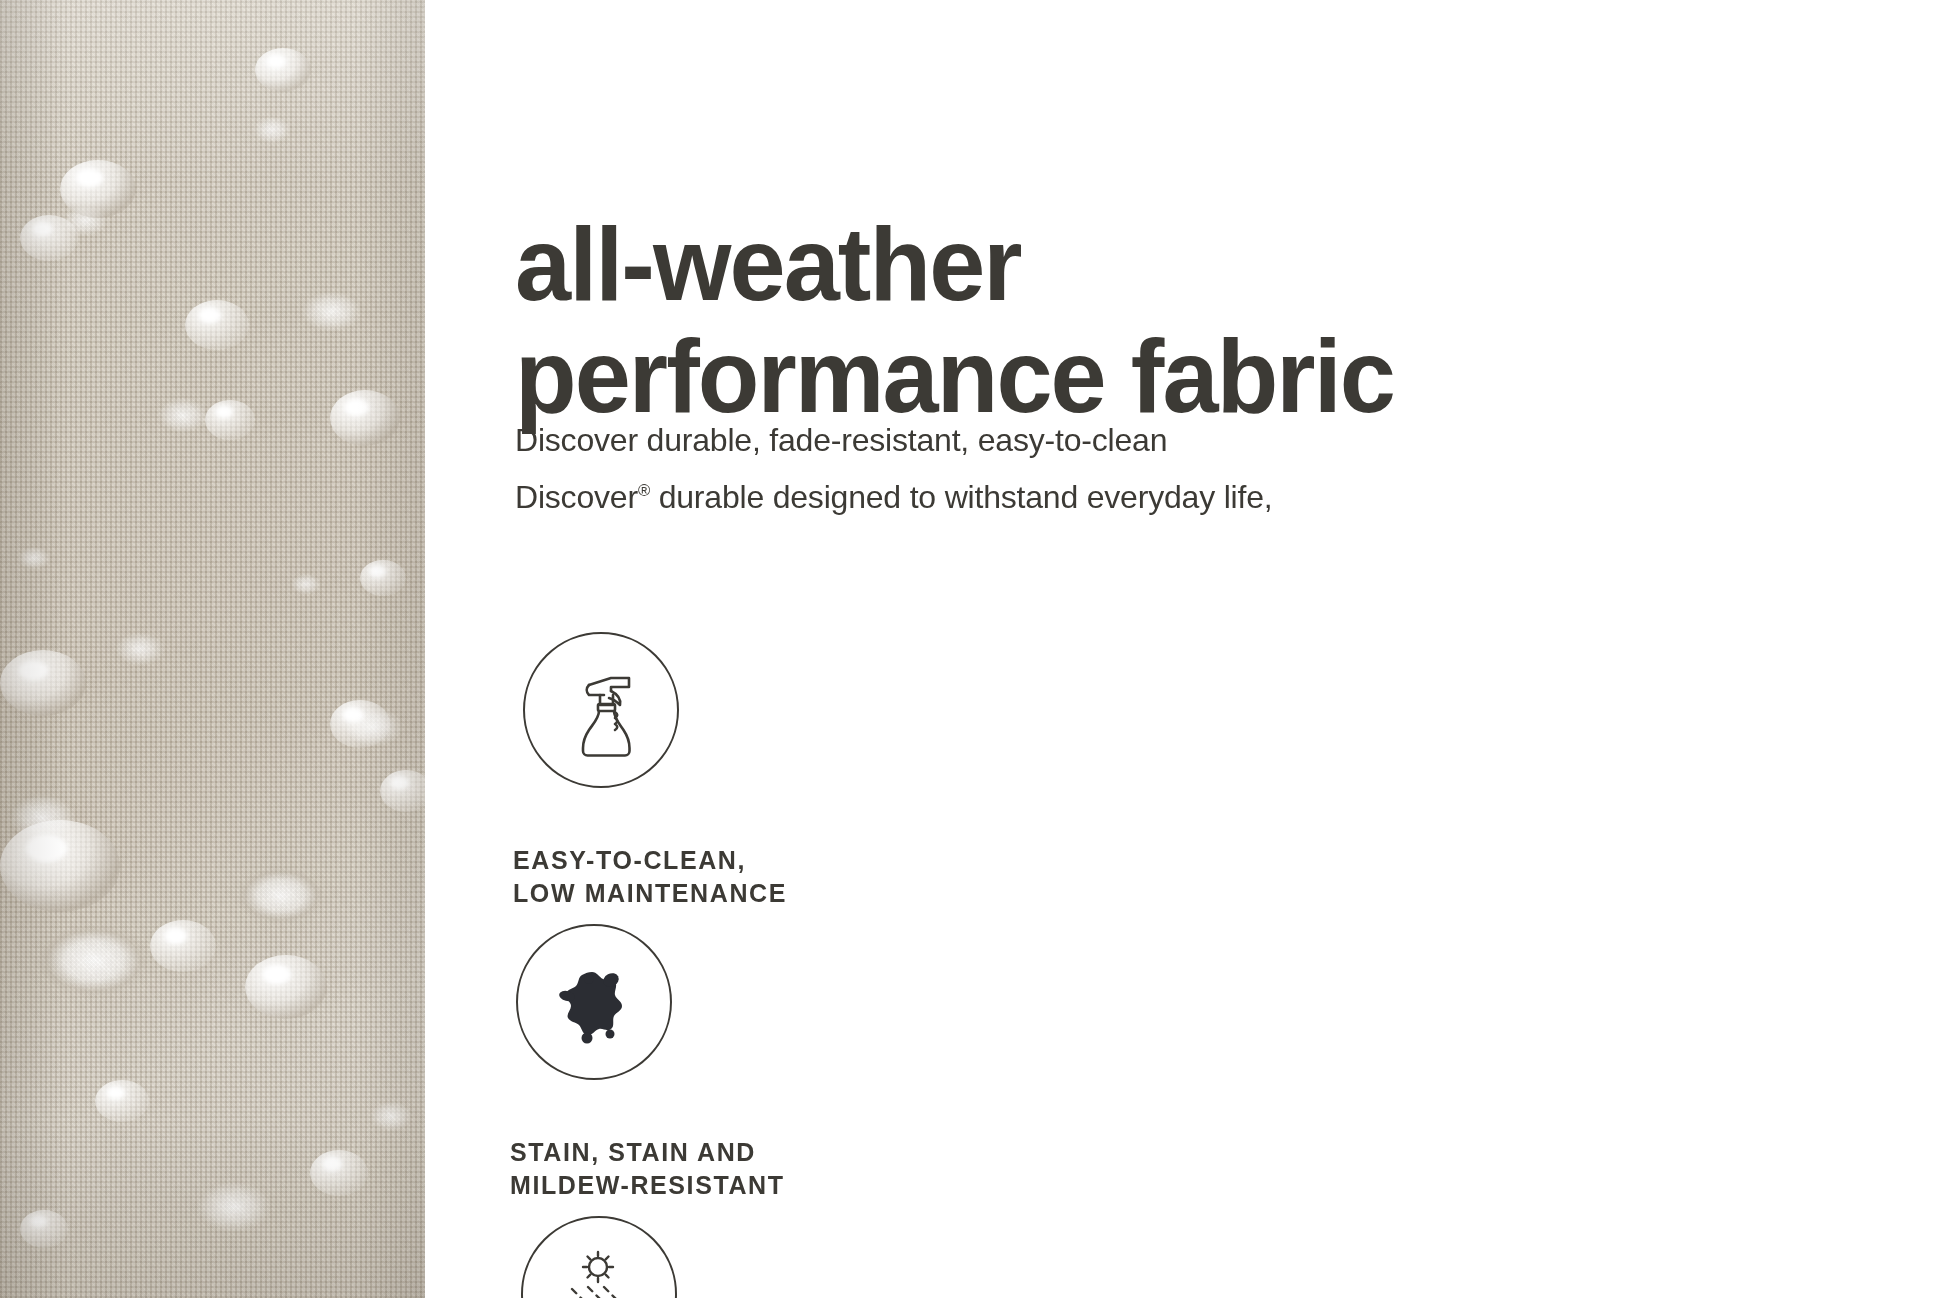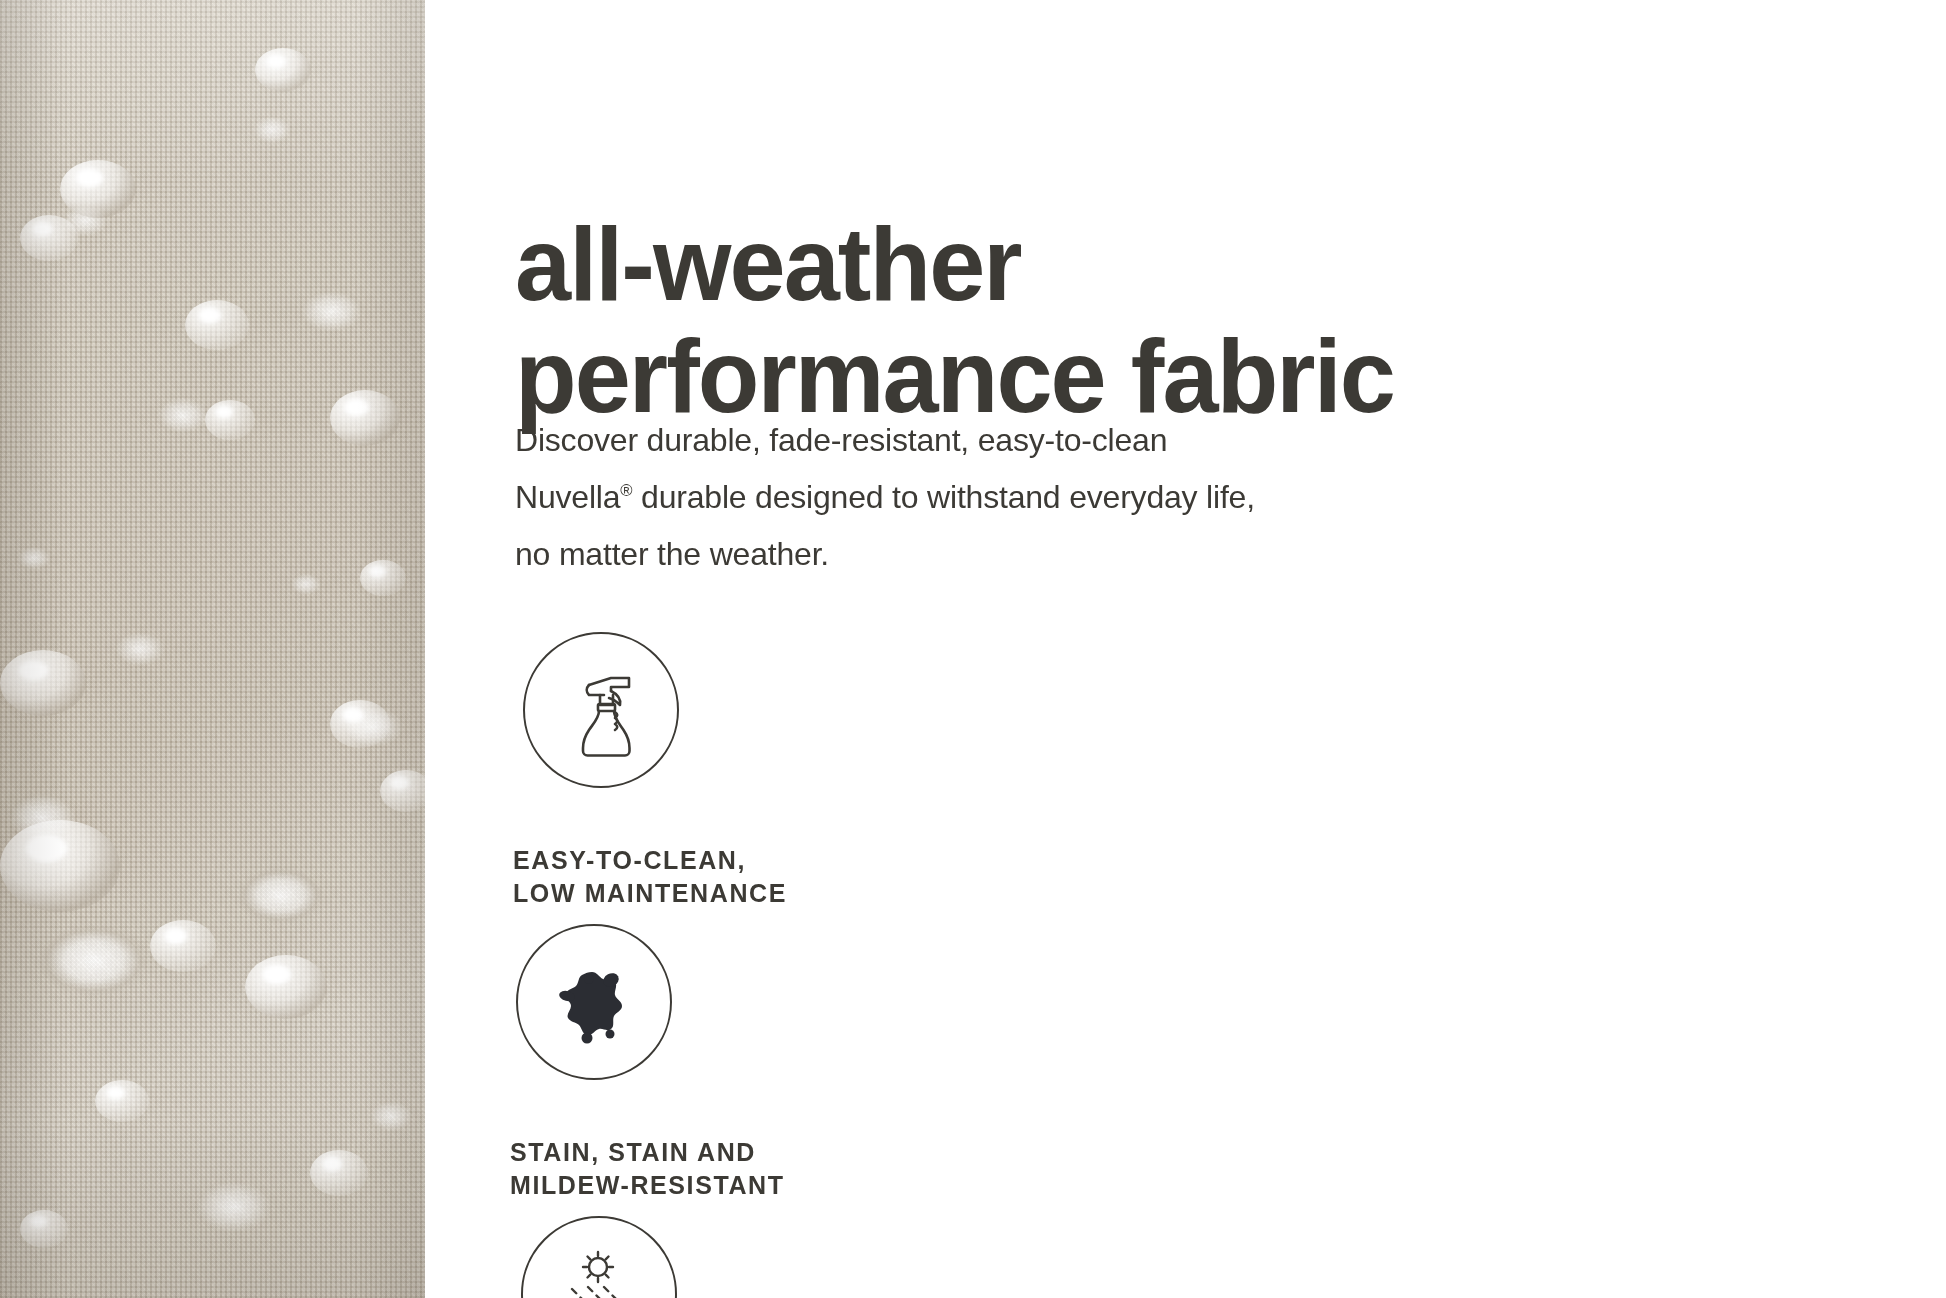--- a/index.html
+++ b/index.html
@@ -127,22 +127,21 @@
 
   <div class="content">
 
     <h1 class="headline">
       <span>all-weather</span>
       <span class="l2">performance fabric</span>
     </h1>
 
     <p class="lede">
       <span>Discover durable, fade-resistant, easy-to-clean</span><br>
-      <span>Nuvella</span><sup>®</sup><span> durable designed to withstand everyday life,</span><br>
-      <span>no matter the weather.</span>
+      <span>Discover</span><sup>®</sup><span> durable designed to withstand everyday life,</span><br>
     </p>
 
     <div class="features">
 
       <div class="feature f1">
         <div class="icon-circle">
           <svg width="104" height="104" viewBox="0 0 104 104">
             <g fill="none" stroke="#3c3a35" stroke-width="2.6" stroke-linejoin="round" stroke-linecap="round">
 
               <path d="M40 27 L62 20 L80 20 L80 29 L62 29 L62 33"></path>

